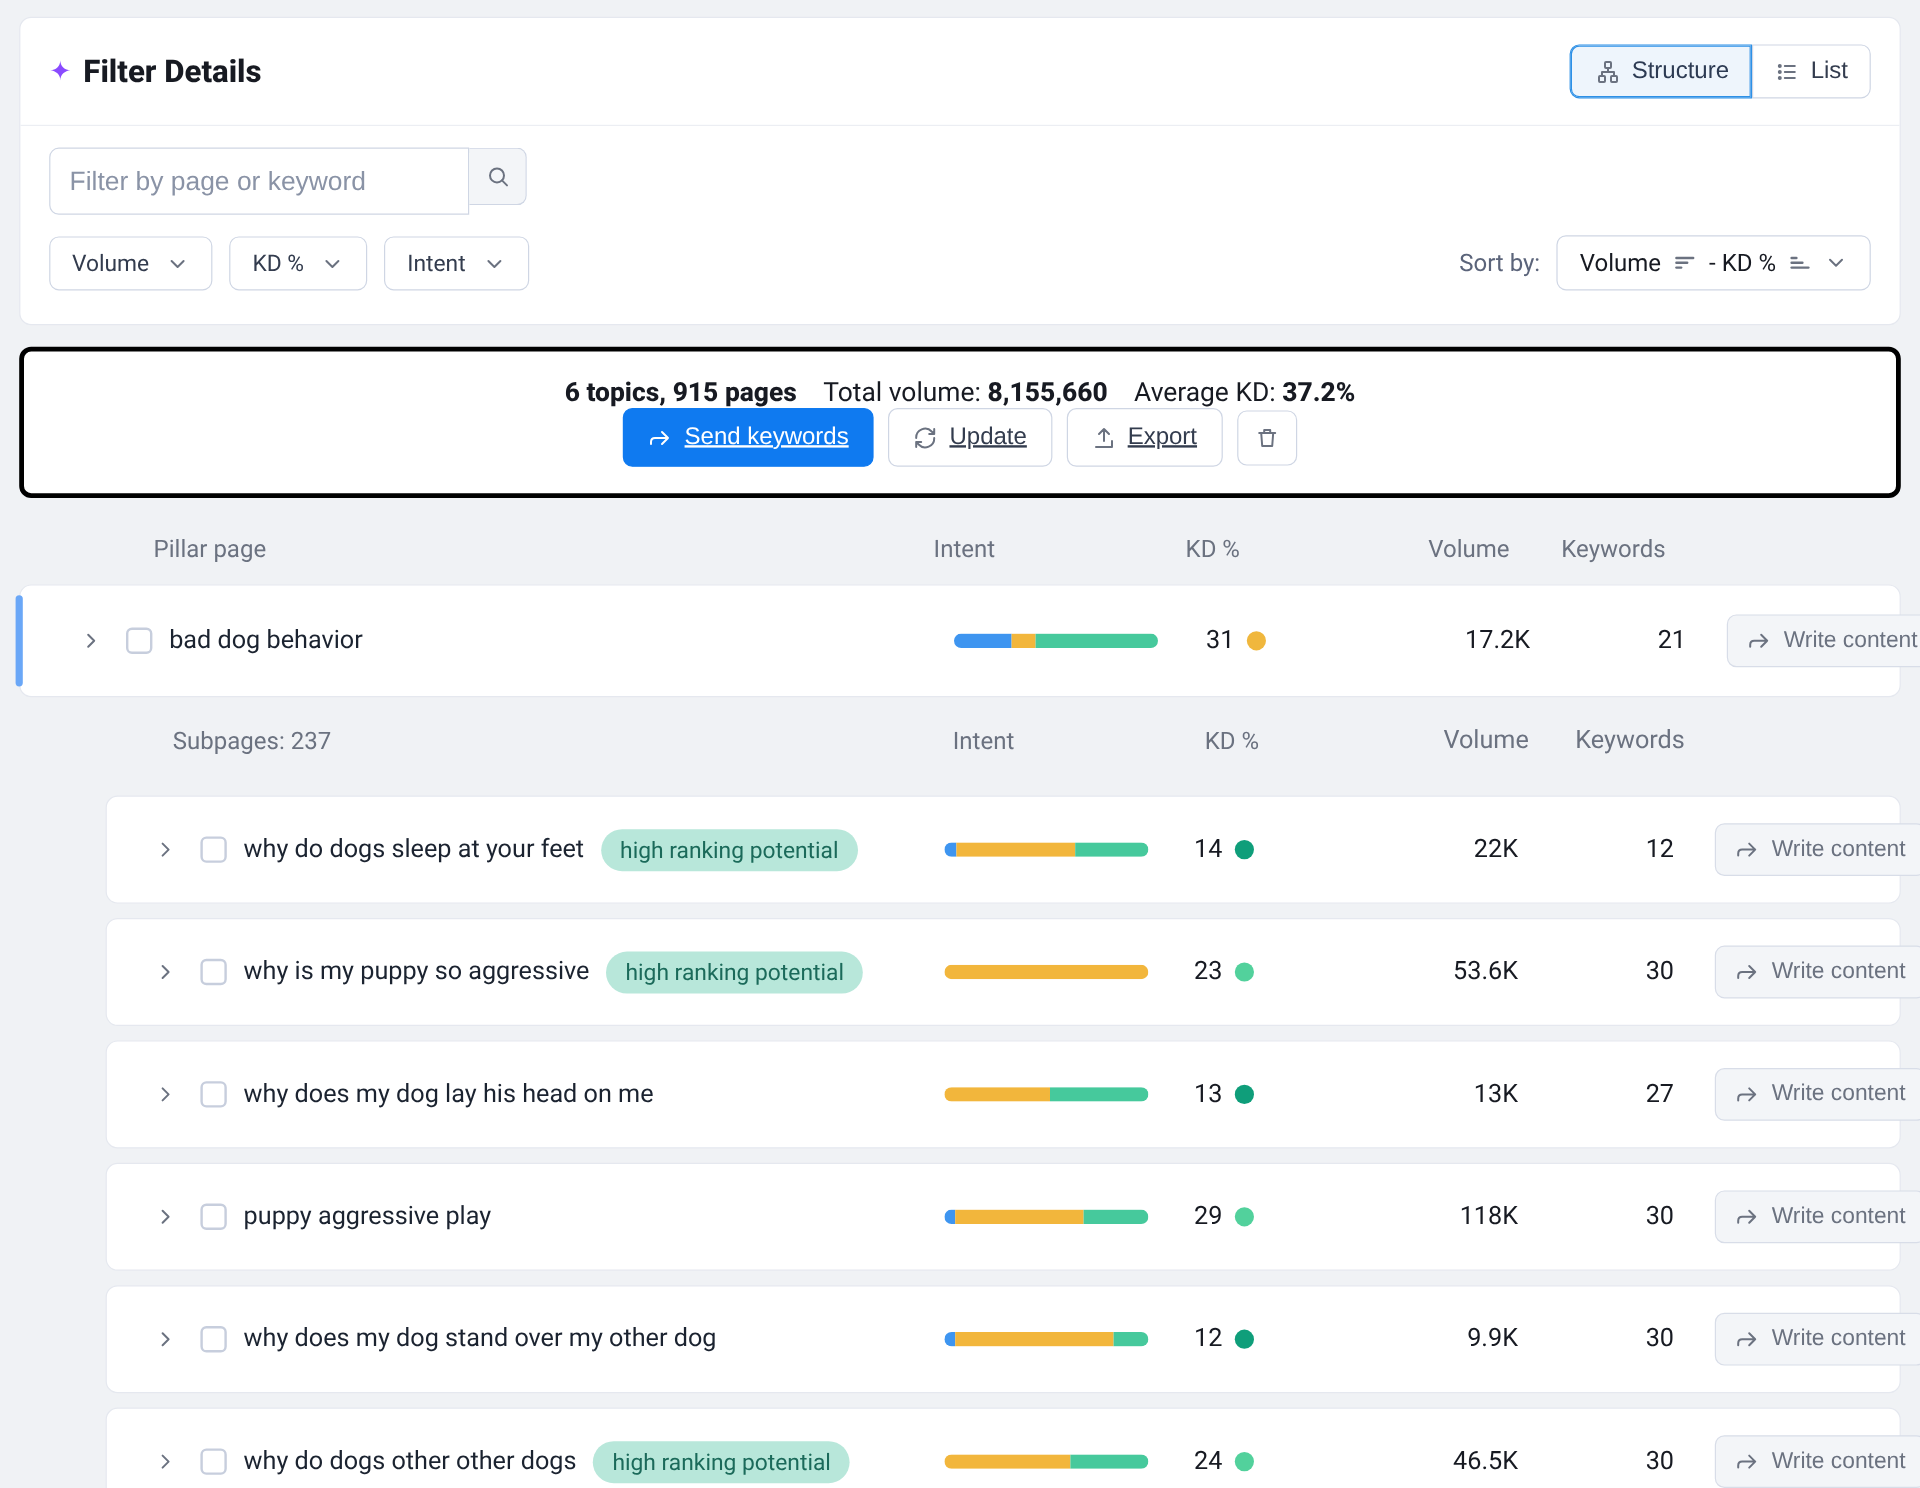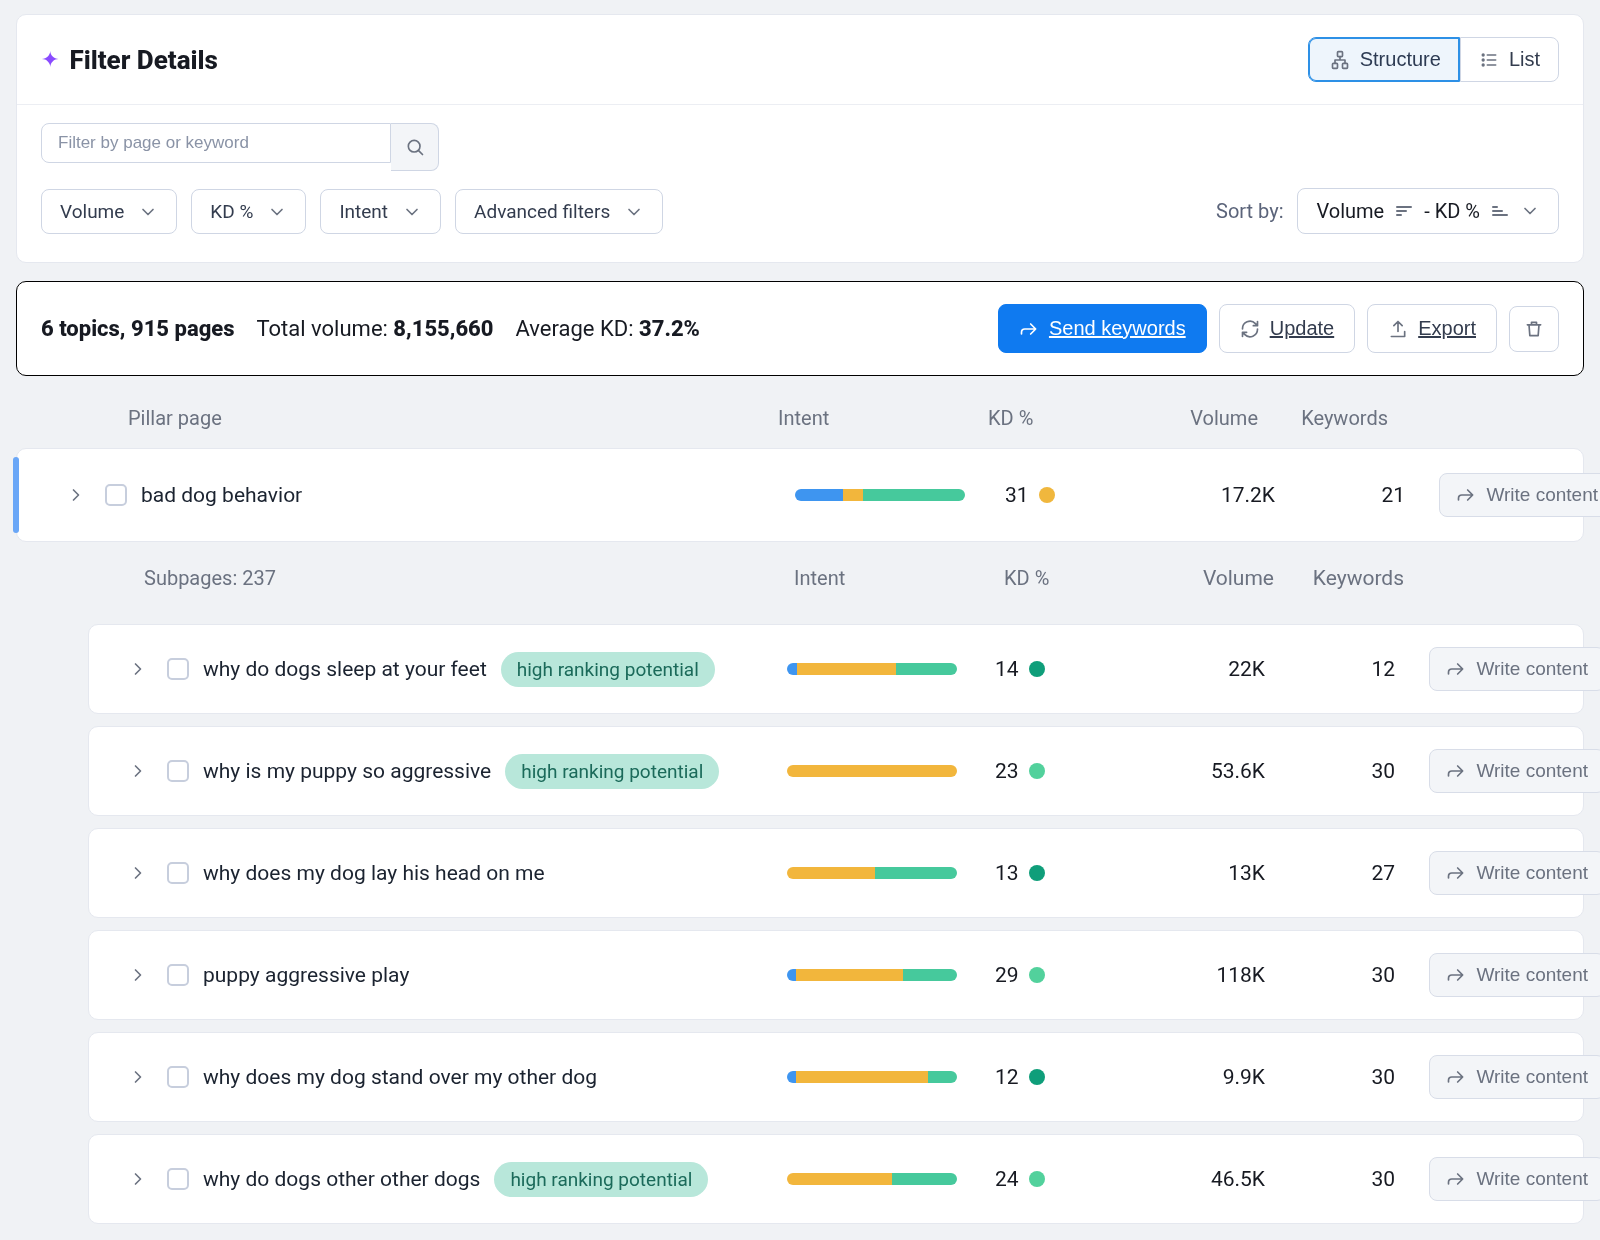--- a/index.html
+++ b/index.html
@@ -36,22 +36,22 @@
   .seg button.active { border-color: #2d90e6; background: #eef5fc; color: #2d3b53; box-shadow: inset 0 0 0 1px #2d90e6; padding-left: 21px; }
   .seg button:first-child { border-radius: 8px 0 0 8px; }
   .seg button:last-child { border-radius: 0 8px 8px 0; }
   .filters-row {
     display: flex; align-items: center; justify-content: space-between;
     padding: 18px 24px 28px;
   }
   .filters-left { display: flex; flex-direction: column; gap: 18px; }
   .search-wrap { display: flex; }
   .search-wrap input {
-    width: 350px; height: 40px; border: 1px solid #cfd6e4; border-radius: 8px 0 0 8px;
-    padding: 0 16px; font-size: 17px; color: #555; background: #fff;
+    width: 350px; height: 56px; border: 1px solid #cfd6e4; border-radius: 8px 0 0 8px;
+    padding: 0 16px; font-size: 22px; color: #555; background: #fff;
   }
   .search-wrap input::placeholder { color: #8a93a6; }
   .search-btn {
     width: 48px; height: 48px; border: 1px solid #cfd6e4; border-left: none; border-radius: 0 8px 8px 0;
     background: #f3f5f8; display: flex; align-items: center; justify-content: center; cursor: pointer;
   }
   .filter-chips { display: flex; gap: 14px; }
   .chip {
     border: 1px solid #cfd6e4; background: #fff; color: #333c4e; border-radius: 8px;
     padding: 10px 18px; font-size: 19px; display: flex; align-items: center; gap: 14px; cursor: pointer;
@@ -67,22 +67,22 @@
   .sortglyph.desc span:nth-child(1){width:16px}
   .sortglyph.desc span:nth-child(2){width:11px}
   .sortglyph.desc span:nth-child(3){width:6px}
   .sortglyph.asc span:nth-child(1){width:6px}
   .sortglyph.asc span:nth-child(2){width:11px}
   .sortglyph.asc span:nth-child(3){width:16px}
 
   
   .summary {
     margin: 18px 16px 14px;
-    background: #fff; border: 1px solid #000000; border-radius: 10px;
-    padding: 22px 24px; display: flex; align-items: center; justify-content: space-between;
+    background: #fff; border: 4px solid #000000; border-radius: 10px;
+    padding: 22px 24px; display: flex; align-items: center; justify-content: space-between; flex-direction: column;
   }
   .summary-left { display: flex; align-items: baseline; gap: 22px; font-size: 22px; color: #171a22; }
   .summary-left b { font-weight: 800; }
   .actions { display: flex; align-items: center; gap: 12px; }
   .btn {
     border: 1px solid #cfd6e4; background: #fff; color: #333c4e; border-radius: 8px;
     padding: 12px 20px; font-size: 20px; display: flex; align-items: center; gap: 10px; cursor: pointer; text-decoration: underline;
   }
   .btn.primary { background: #0f7af0; border-color: #0f7af0; color: #fff; }
   .btn.icon-only { padding: 12px 14px; }
@@ -208,26 +208,20 @@
             </svg>
         </div>
         <div class="chip">
           <span>KD %</span>
           <svg class="ic" viewBox="0 0 24 24">
               <path d="M6 9l6 6 6-6"></path>
             </svg>
         </div>
         <div class="chip">
           <span>Intent</span>
-          <svg class="ic" viewBox="0 0 24 24">
-              <path d="M6 9l6 6 6-6"></path>
-            </svg>
-        </div>
-        <div class="chip">
-          <span>Advanced filters</span>
           <svg class="ic" viewBox="0 0 24 24">
               <path d="M6 9l6 6 6-6"></path>
             </svg>
         </div>
       </div>
     </div>
 
     <div class="sort-wrap">
       <span class="sort-label">Sort by:</span>
       <div class="sort-select">

